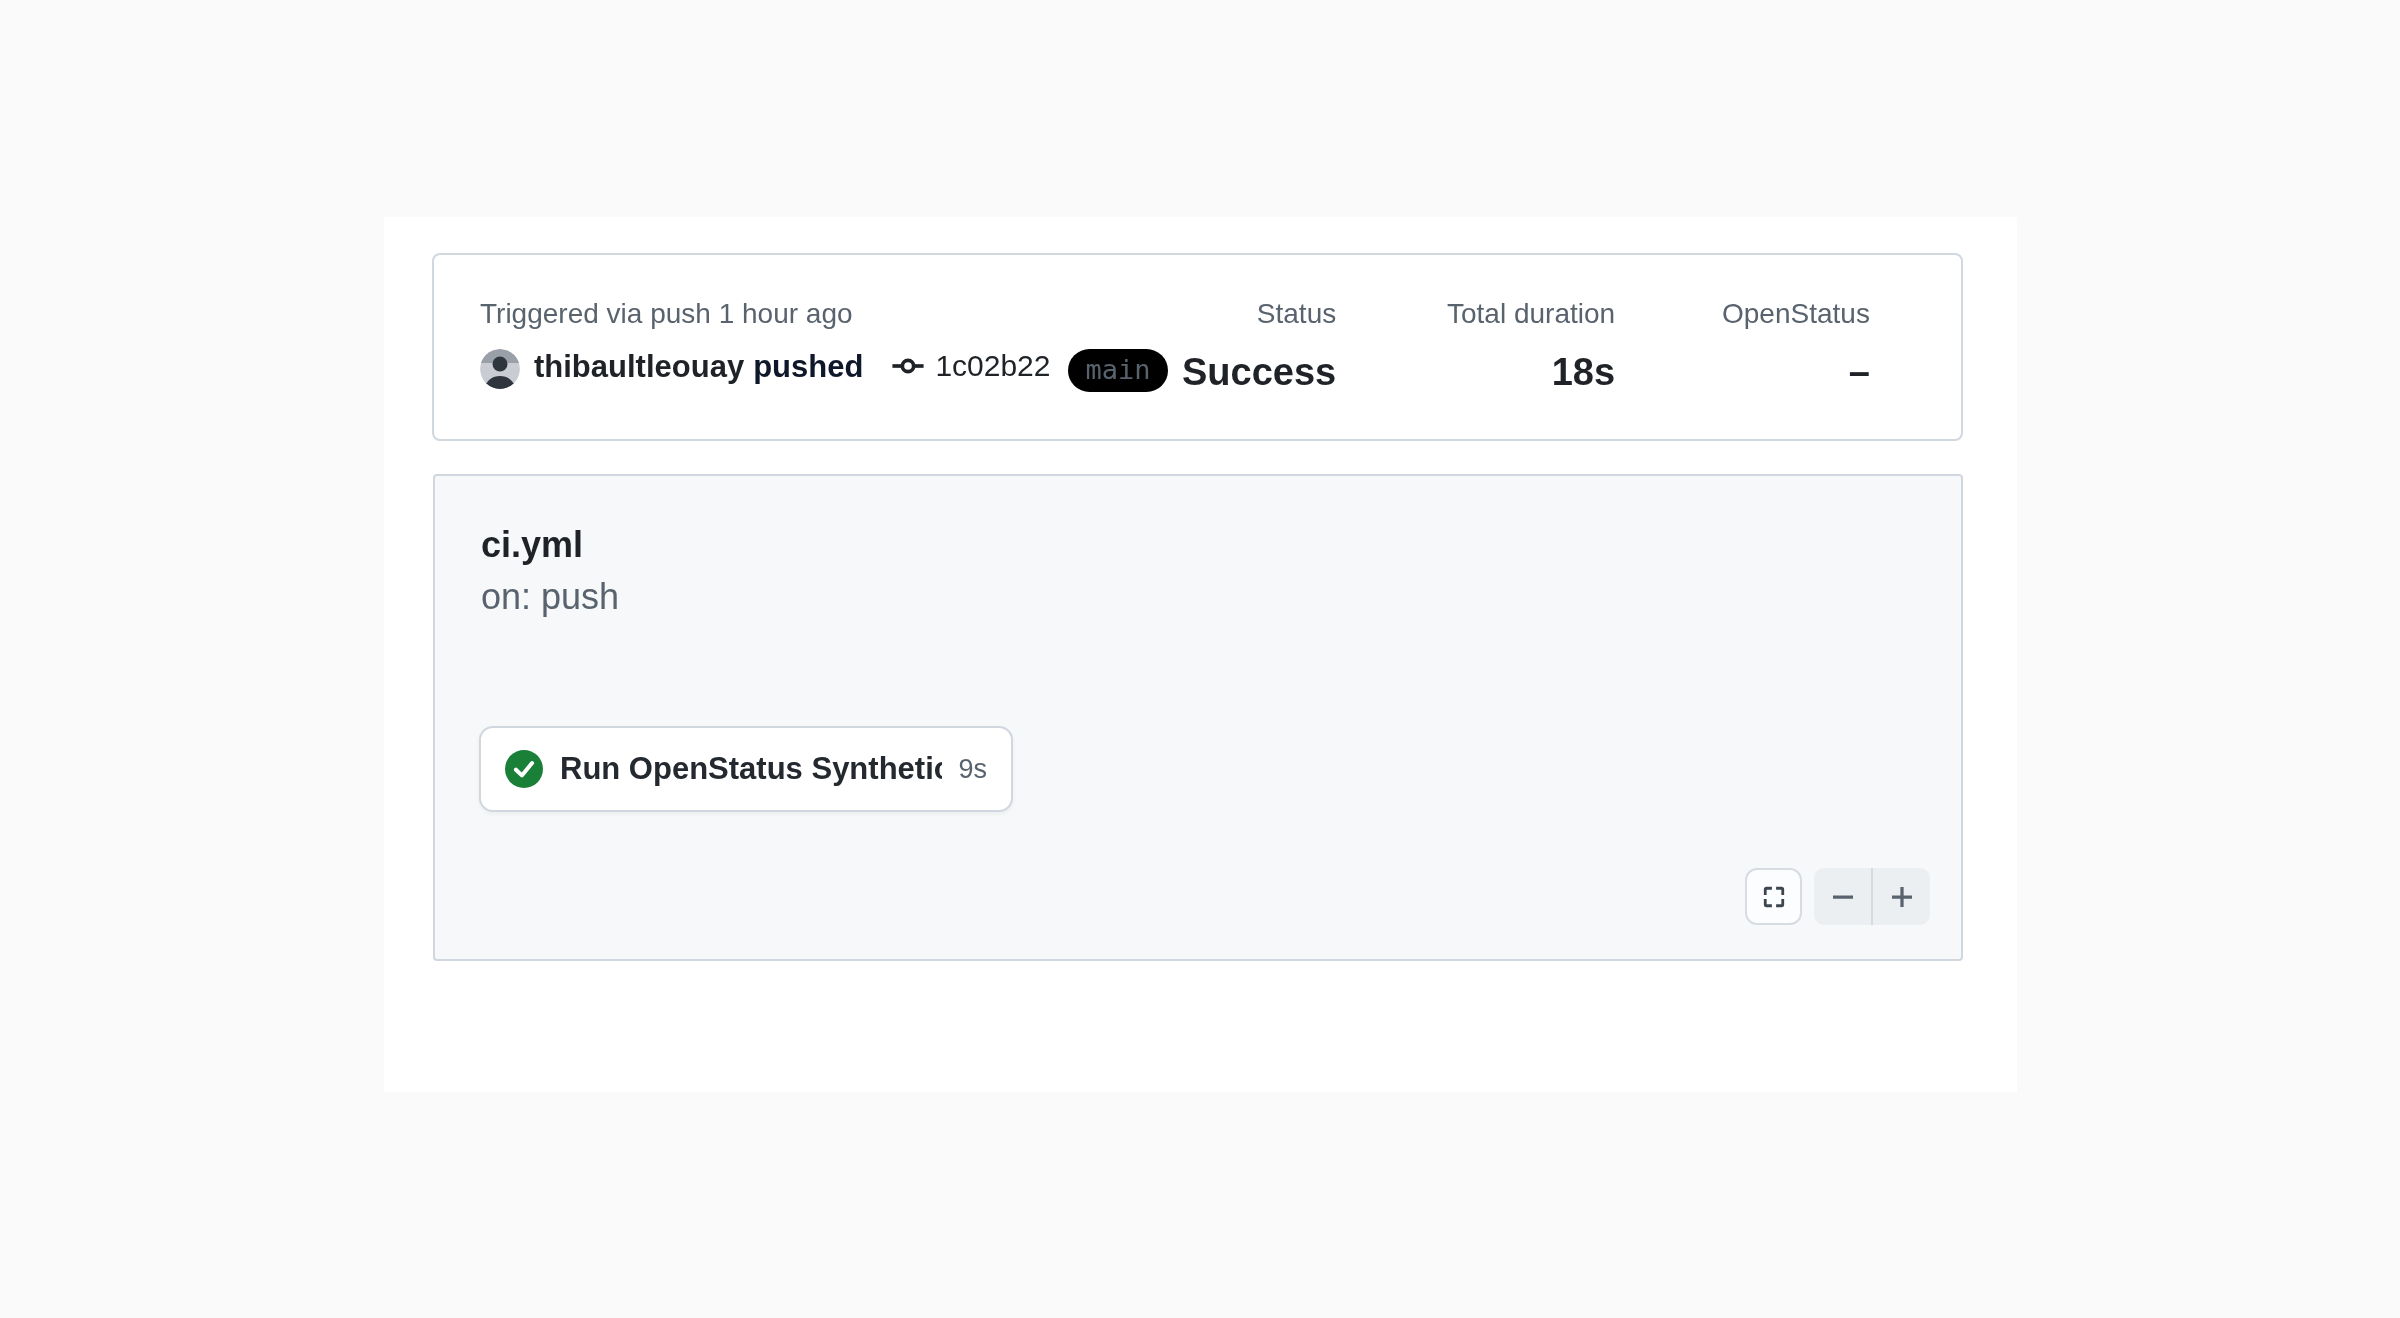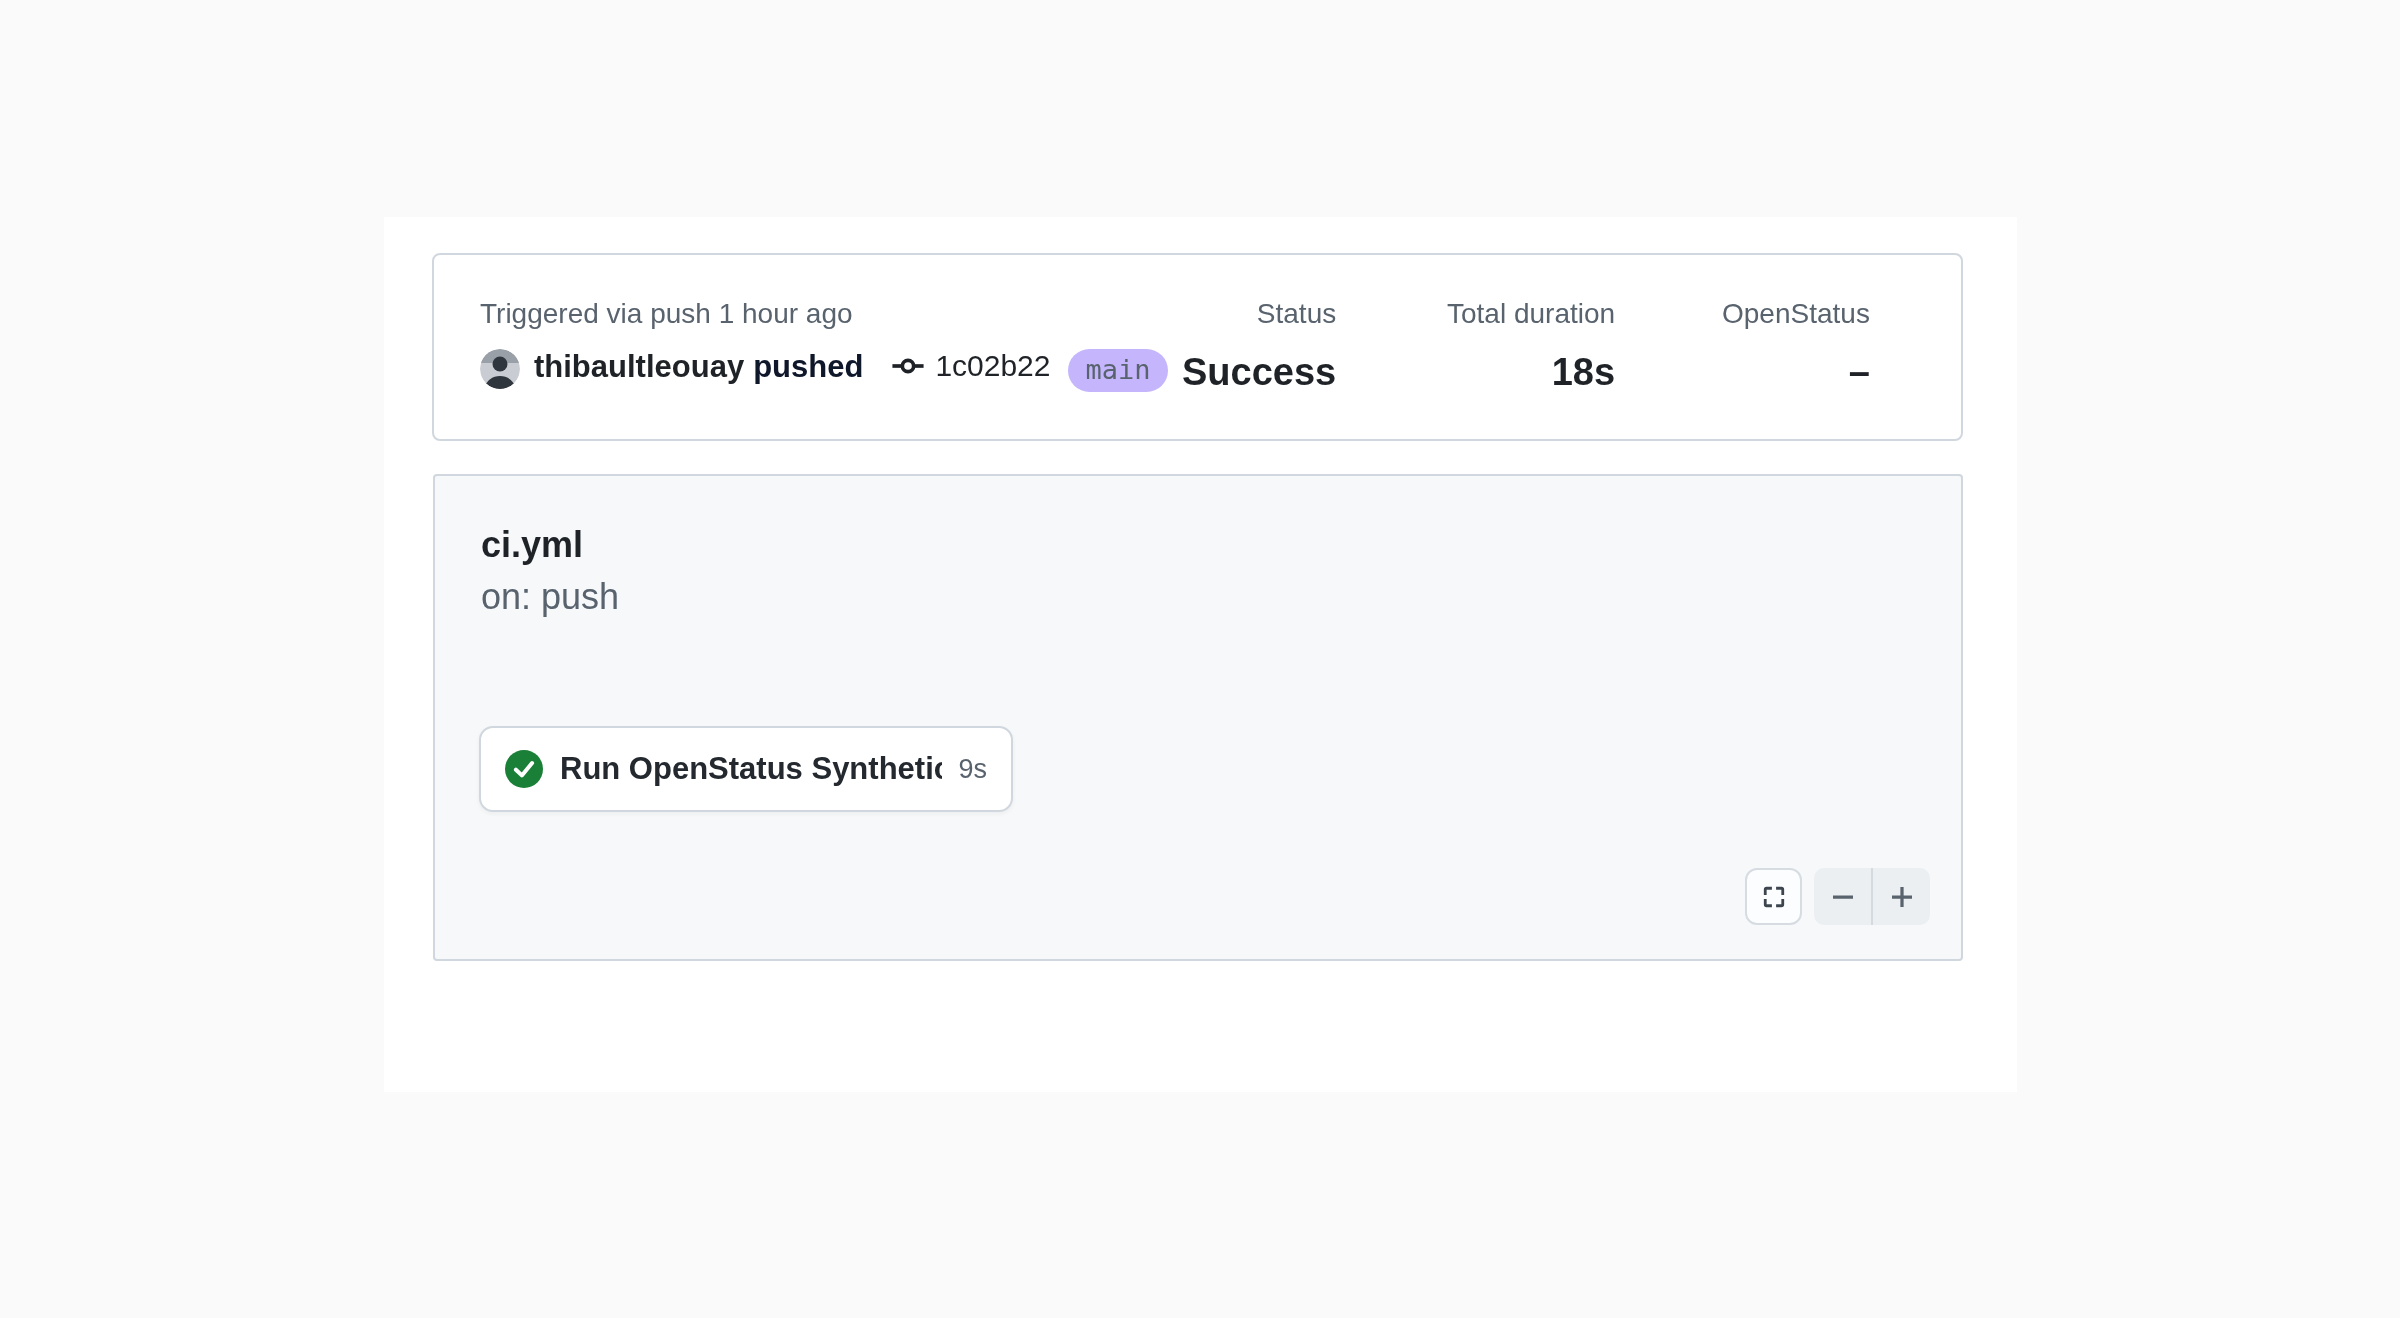--- a/index.html
+++ b/index.html
@@ -34,21 +34,21 @@
     display:inline-block; flex:none;
   }
   .actor-name { font-size:31px; font-weight:600; margin-left:14px; color:#1f2328; text-decoration:none; }
   .actor-action { font-size:31px; font-weight:600; margin-left:9px; color:#0f172a; }
   .commit-icon { margin-left:28px; display:flex; align-items:center; }
   .sha { font-size:30px; margin-left:10px; color:#1f2328; text-decoration:none; }
   .branch-badge {
     margin-left:18px;
     font-family:"DejaVu Sans Mono","Liberation Mono",monospace;
     font-size:27px; color:#59636e;
-    background:#c4b5fd; border-radius:999px;
+    background:#000000; border-radius:999px;
     padding:7px 17px 9px 17px; line-height:1;
   }
   .stat { position:absolute; top:42px;text-align:right; }
   .stat .stat-label { font-size:28px; line-height:34px; color:#59636e; }
   .stat .stat-value { font-size:38px; line-height:46px; font-weight:600; color:#1f2328; margin-top:18px; }
   .stat-0 { left:748px; } .stat-1 { left:1013px; } .stat-2 { left:1288px; }
 
   
   .graph-card {
     position:absolute; left:49px; top:257px; width:1530px; height:487px;

